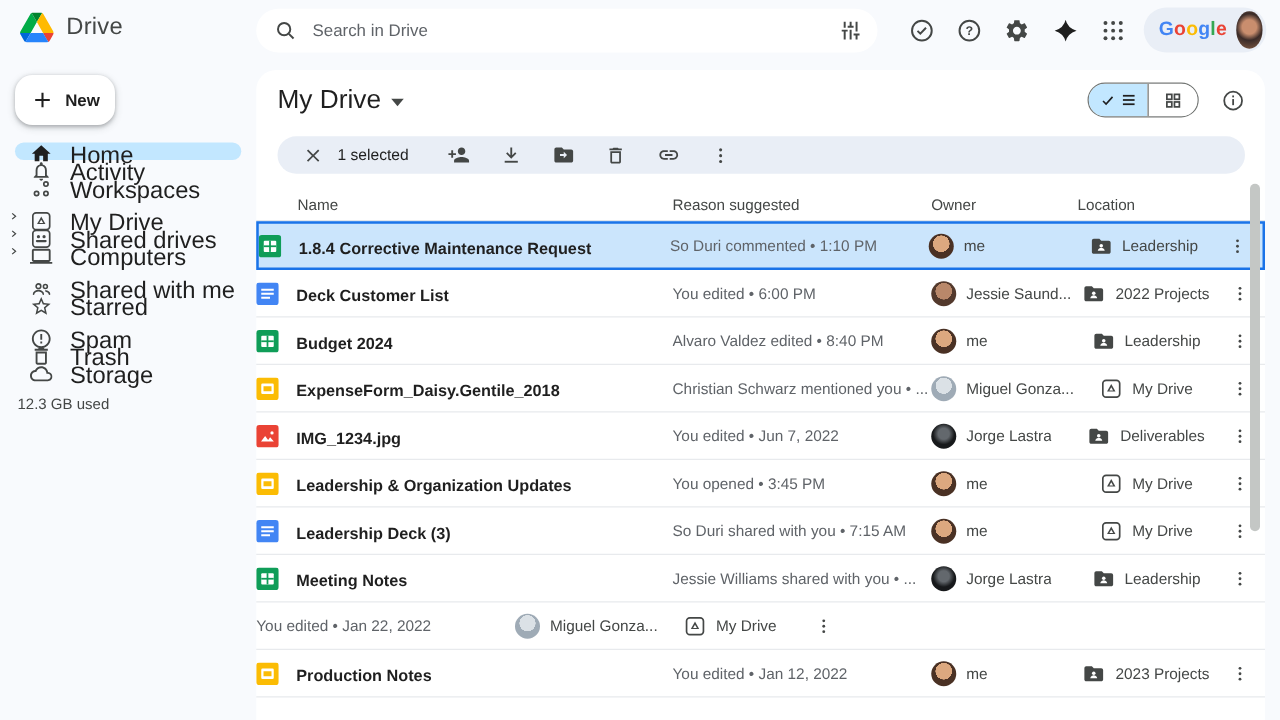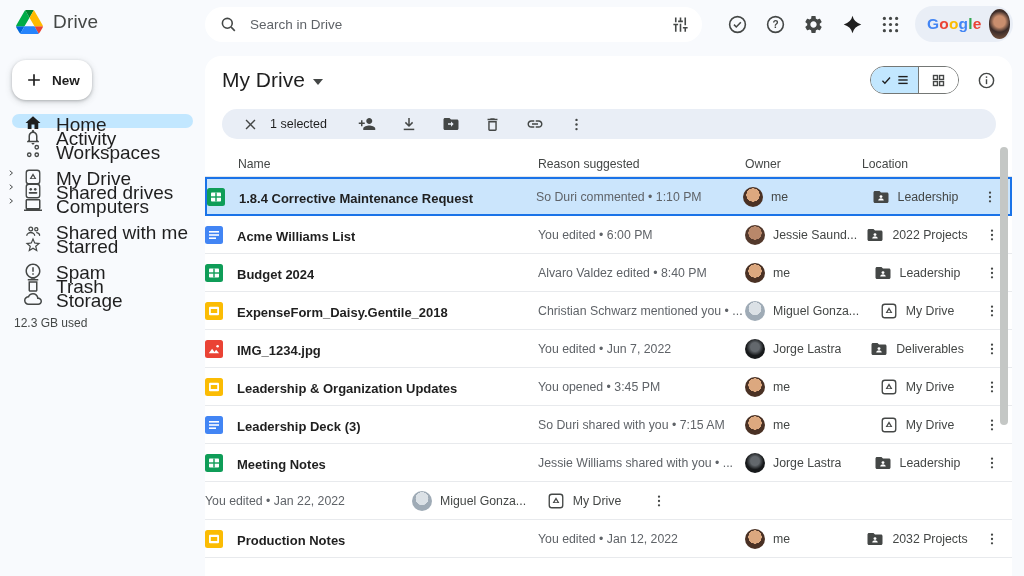--- a/index.html
+++ b/index.html
@@ -409,21 +409,21 @@
       <div class="trow">
         <div class="c-name">
           <span>
             <svg width="18" height="18" viewBox="0 0 18 18">
               <rect width="18" height="18" rx="2.5" fill="#4285F4"></rect>
               <rect x="4" y="5" width="10" height="1.6" fill="#fff"></rect>
               <rect x="4" y="8.2" width="10" height="1.6" fill="#fff"></rect>
               <rect x="4" y="11.4" width="7" height="1.6" fill="#fff"></rect>
             </svg>
           </span>
-          <span class="fname">Acme Williams List</span>
+          <span class="fname">Deck Customer List</span>
         </div>
         <div class="c-reason">You edited • 6:00 PM</div>
         <div class="c-owner">
           <span class="avatar av-jessie"></span>
           <span class="oname">Jessie Saund...</span>
         </div>
         <div class="c-loc">
           <span>
             <svg width="18" height="18" viewBox="0 0 24 24">
               <path d="M20 6h-8l-2-2H4c-1.1 0-2 .9-2 2v12c0 1.1.9 2 2 2h16c1.1 0 2-.9 2-2V8c0-1.1-.9-2-2-2z" fill="#444746"></path>
@@ -689,21 +689,21 @@
           <span class="oname">me</span>
         </div>
         <div class="c-loc">
           <span>
             <svg width="18" height="18" viewBox="0 0 24 24">
               <path d="M20 6h-8l-2-2H4c-1.1 0-2 .9-2 2v12c0 1.1.9 2 2 2h16c1.1 0 2-.9 2-2V8c0-1.1-.9-2-2-2z" fill="#444746"></path>
               <circle cx="12" cy="11.4" r="1.9" fill="#fff"></circle>
               <path d="M8.3 16.7c0-2 2.5-3.1 3.7-3.1s3.7 1.1 3.7 3.1z" fill="#fff"></path>
             </svg>
           </span>
-          <span>2032 Projects</span>
+          <span>2023 Projects</span>
         </div>
         <div class="c-menu">
           <svg width="16" height="16" viewBox="0 0 24 24" fill="#444746">
             <circle cx="12" cy="5.5" r="1.7"></circle>
             <circle cx="12" cy="12" r="1.7"></circle>
             <circle cx="12" cy="18.5" r="1.7"></circle>
           </svg>
         </div>
       </div>
     </div>

